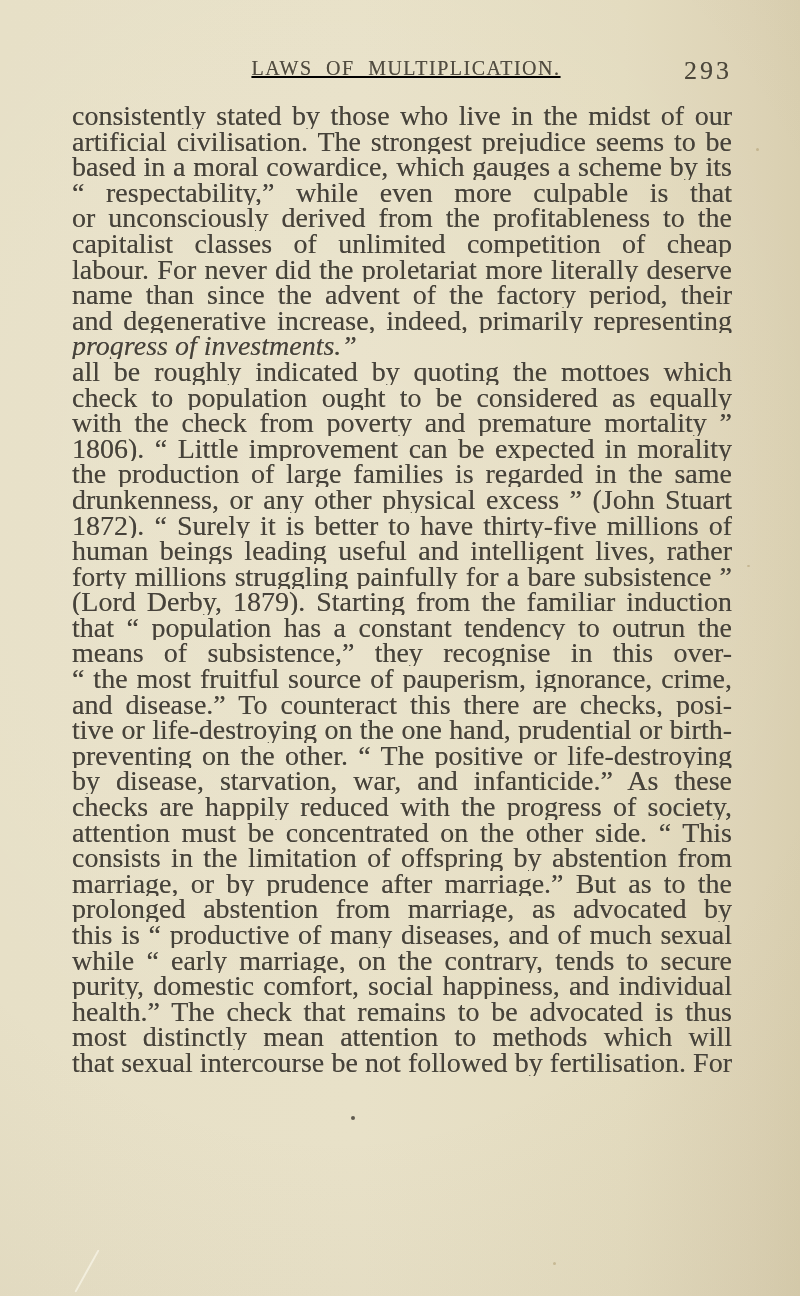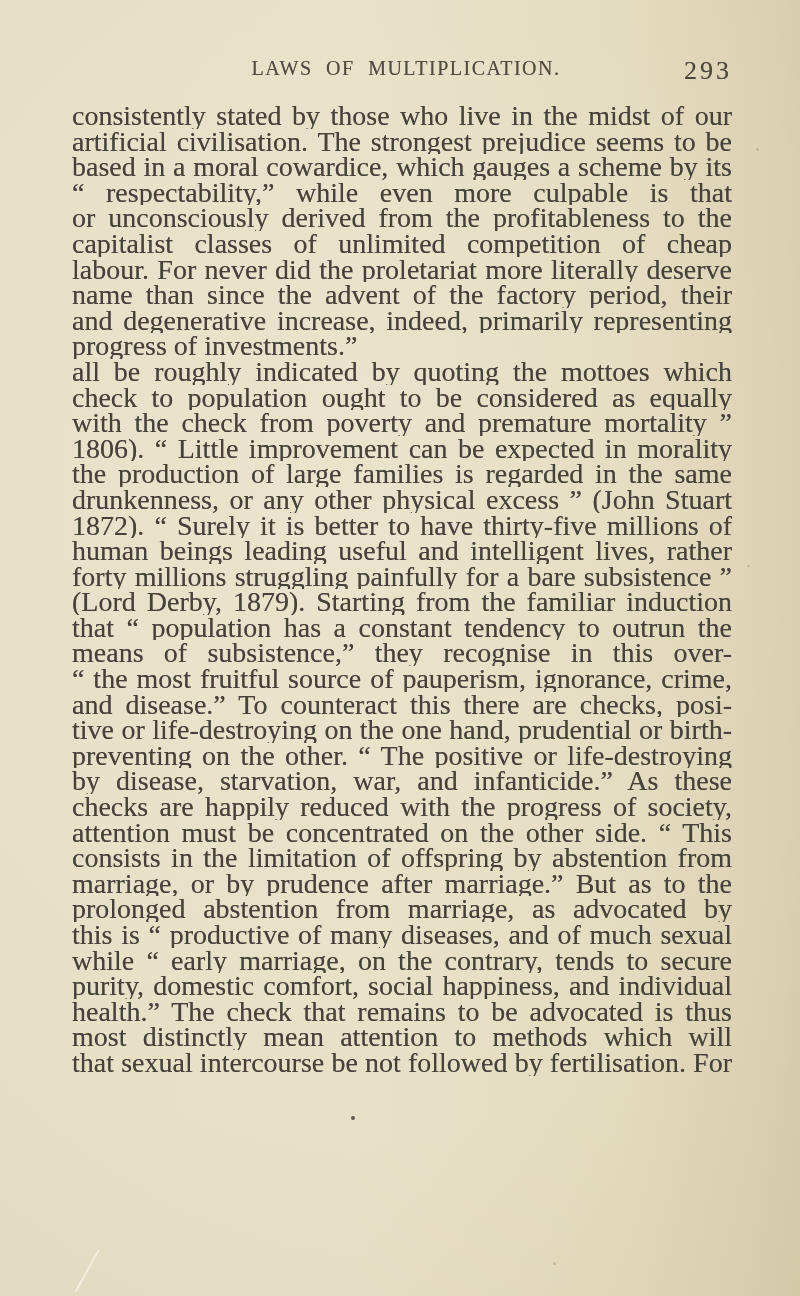--- a/index.html
+++ b/index.html
@@ -24,20 +24,21 @@
                 rgba(255,255,255,0.00) 55%,
                 rgba(120,100,60,0.07) 88%,
                 rgba(110,90,55,0.12) 100%);
   }
   .running-head {
     position: absolute;
     top: 57px;
     left: 0;
     right: 0;
     height: 26px;
+    text-decoration: underline;
   }
   .head-title {
     display: block;
     text-align: center;
     transform: translateX(6px);
     font-size: 20px;
     letter-spacing: 1.5px;
     word-spacing: 7px;
     color: #514c40;
     text-shadow: 0 0 0.5px rgba(80,75,62,0.55);
@@ -63,20 +64,21 @@
   .line {
     height: 25.6px;
     line-height: 25.6px;
     overflow: hidden;
     text-align: justify;
     text-align-last: justify;
     white-space: normal;
   }
   .line.short {
     text-align-last: left;
+    font-style: italic;
   }
   .line.indent {
     padding-left: 43px;
   }
   .it {
     font-style: italic;
   }
   .ink-speck {
     position: absolute;
     left: 351px;

